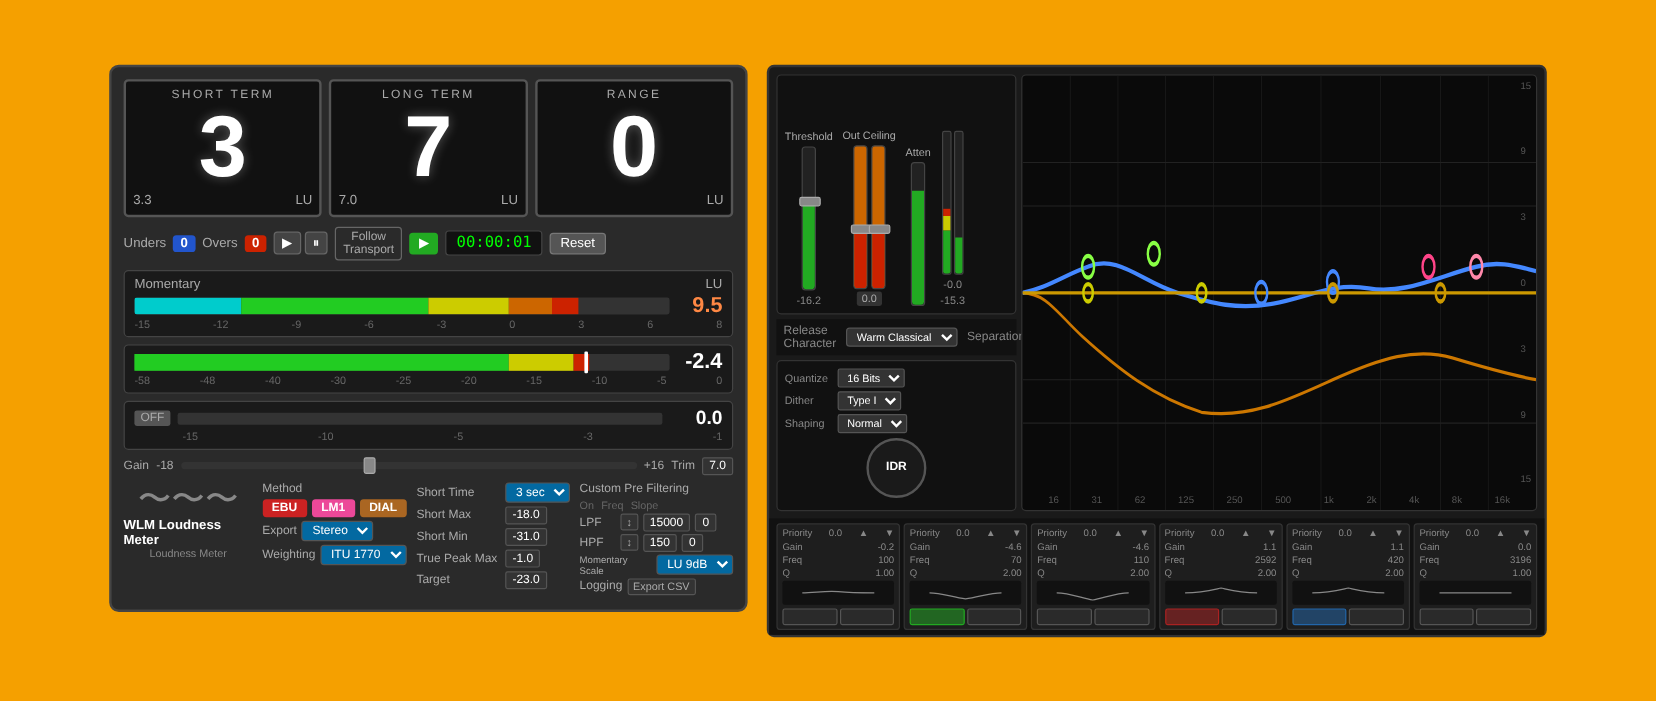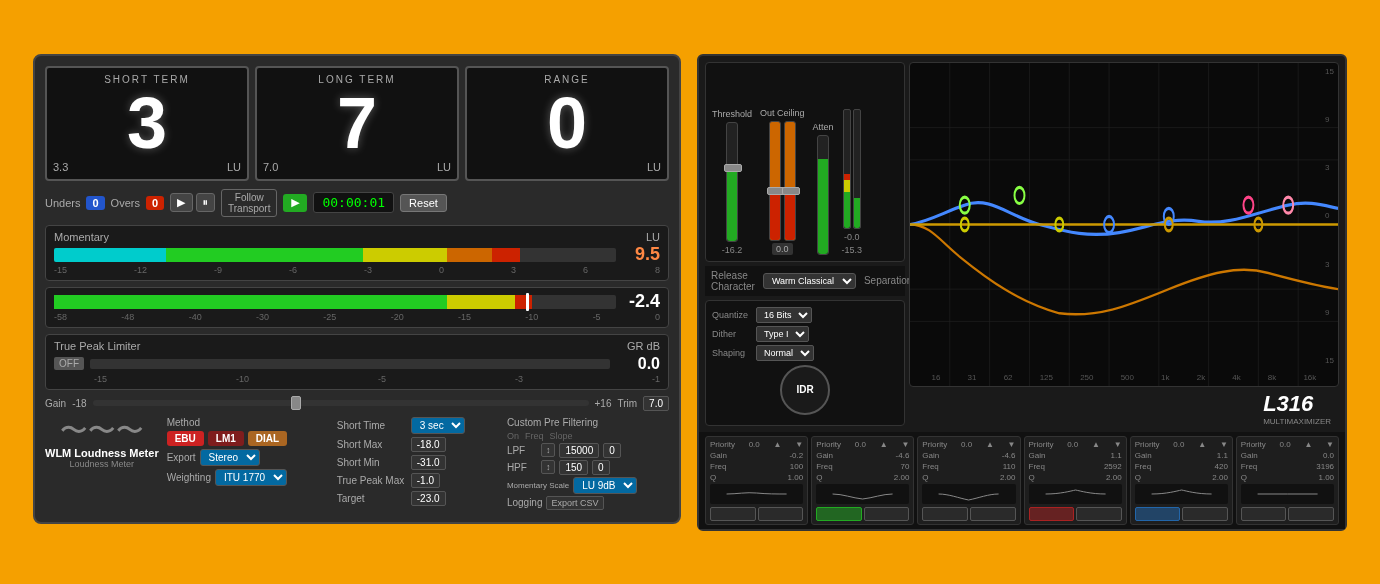--- a/index.html
+++ b/index.html
@@ -15,21 +15,21 @@
     }
     .main-wrapper {
       display: flex;
       gap: 16px;
       align-items: flex-start;
       padding: 10px;
     }
 
     
     .wlm-panel {
-      width: 648px;
+      width: 532px;
       background: #2a2a2a;
       border-radius: 8px;
       border: 2px solid #444;
       padding: 10px;
       color: #fff;
     }
     .wlm-meters-row {
       display: flex;
       gap: 6px;
       margin-bottom: 8px;
@@ -314,21 +314,21 @@
     .method-label { color: #aaa; font-size: 10px; }
     .method-btn {
       border-radius: 3px;
       padding: 2px 8px;
       font-size: 10px;
       font-weight: bold;
       color: #fff;
       border: none;
     }
     .method-ebu { background: #cc2222; }
-    .method-lm1 { background: #7f1d1d; }
+    .method-lm1 { background: #ec4899; }
     .method-dial { background: #aa6622; }
     .channel-select {
       background: #0369a1;
       color: #fff;
       border: 1px solid #555;
       border-radius: 3px;
       font-size: 10px;
       padding: 1px 4px;
     }
     .wlm-right-settings {
@@ -680,24 +680,20 @@
         <span>-25</span>
         <span>-20</span>
         <span>-15</span>
         <span>-10</span>
         <span>-5</span>
         <span>0</span>
       </div>
     </div>
 
     <div class="wlm-limiter-section">
-      <div class="wlm-limiter-header">
-        <span>True Peak Limiter</span>
-        <span>GR dB</span>
-      </div>
       <div class="wlm-bar-container">
         <span class="off-badge">OFF</span>
         <div class="gr-bar-track" style="margin: 0 6px;"></div>
         <span class="wlm-bar-value" style="color:#fff;font-size:16px">0.0</span>
       </div>
       <div class="wlm-bar-ticks" style="padding-left:40px">
         <span>-15</span>
         <span>-10</span>
         <span>-5</span>
         <span>-3</span>
@@ -950,26 +946,20 @@
             <span>15</span>
             <span>9</span>
             <span>3</span>
             <span>0</span>
             <span>3</span>
             <span>9</span>
             <span>15</span>
           </div>
         </div>
 
-        <div style="display:flex; align-items:center; justify-content:flex-end; padding:0 8px;">
-          <div>
-            <span style="color:#fff; font-size:22px; font-weight:bold; font-style:italic;">L316</span>
-            <span class="l316-brand-sub">MULTIMAXIMIZER</span>
-          </div>
-        </div>
       </div>
     </div>
 
     <div class="l316-bands">
 
       <div class="band-col">
         <div class="band-row">
           <span style="font-size:8px;color:#888">Priority</span>
           <span>0.0</span>
           <span style="cursor:pointer">▲</span>

